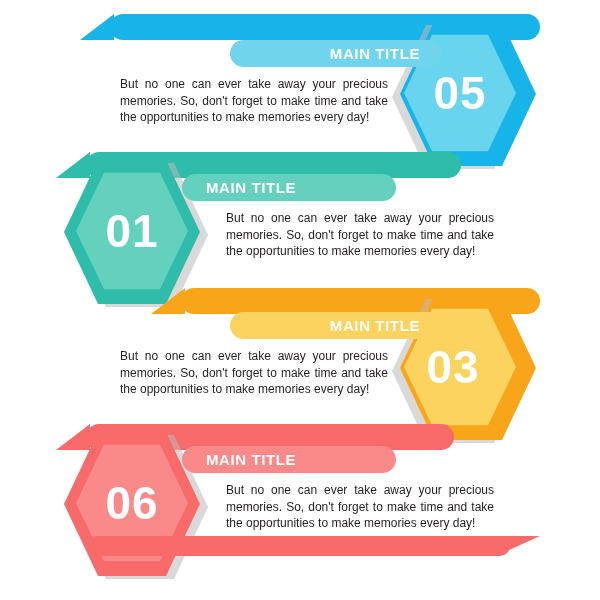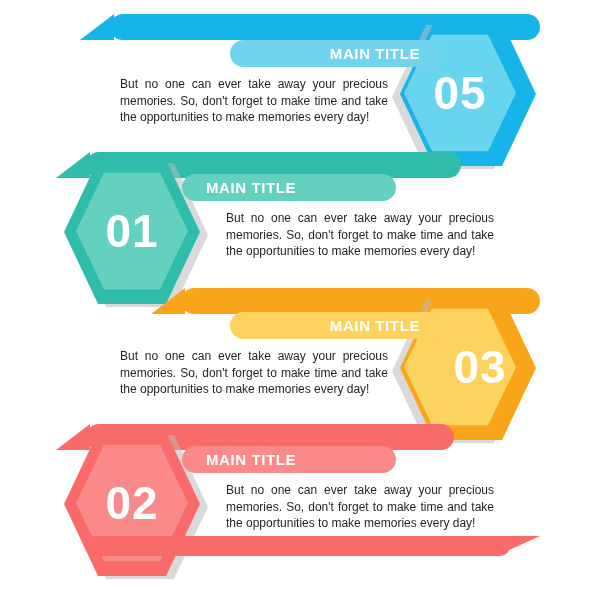--- a/index.html
+++ b/index.html
@@ -114,42 +114,42 @@
 
     <div class="bar" style="top:288px;">
       <div class="wedge" style="left:151px;background:#F9A51A;clip-path:polygon(100% 0,100% 100%,0 100%);"></div>
       <div class="bar-body" style="left:181px;width:359px;background:#F9A51A;"></div>
     </div>
 
     <div>
       <div class="hex hex-outer hex-shadow" style="left:392px;top:296px;"></div>
       <div class="hex hex-outer" style="left:400px;top:293px;background:#F9A51A;"></div>
       <div class="hex hex-inner" style="left:404px;top:305px;background:#FCD35F;border-radius:22px;"></div>
-      <div class="num" style="left:424px;top:305px;text-align:center;">03</div>
+      <div class="num" style="left:397px;top:305px;text-align:center;">03</div>
     </div>
 
     <div class="title-pill align-right" style="left:230px;top:312px;width:190px;background:#FCD35F;">
       <span>MAIN TITLE</span>
     </div>
 
     <div class="body-text" style="left:120px;top:348px;">But no one can ever take away your precious memories. So, don't forget to make time and take the opportunities to make memories every day!</div>
   </div>
 
   <div class="block" style="top:0px;">
 
     <div class="bar" style="top:424px;">
       <div class="wedge" style="left:56px;background:#F96A6A;clip-path:polygon(100% 0,100% 100%,0 100%);"></div>
       <div class="bar-body" style="left:86px;width:368px;background:#F96A6A;"></div>
     </div>
 
     <div>
       <div class="hex hex-outer hex-shadow" style="left:72px;top:432px;"></div>
       <div class="hex hex-outer" style="left:64px;top:429px;background:#F96A6A;"></div>
       <div class="hex hex-inner" style="left:76px;top:441px;background:#FA8A8A;border-radius:22px;"></div>
-      <div class="num" style="left:76px;top:441px;">02</div>
+      <div class="num" style="left:76px;top:441px;">06</div>
     </div>
 
     <div class="title-pill align-left" style="left:182px;top:446px;width:190px;background:#FA8A8A;">
       <span>MAIN TITLE</span>
     </div>
 
     <div class="body-text" style="left:226px;top:482px;">But no one can ever take away your precious memories. So, don't forget to make time and take the opportunities to make memories every day!</div>
 
     <div class="bar" style="top:536px;">
       <div class="bar-body" style="left:86px;width:424px;height:20px;border-radius:10px;background:#F96A6A;"></div>

